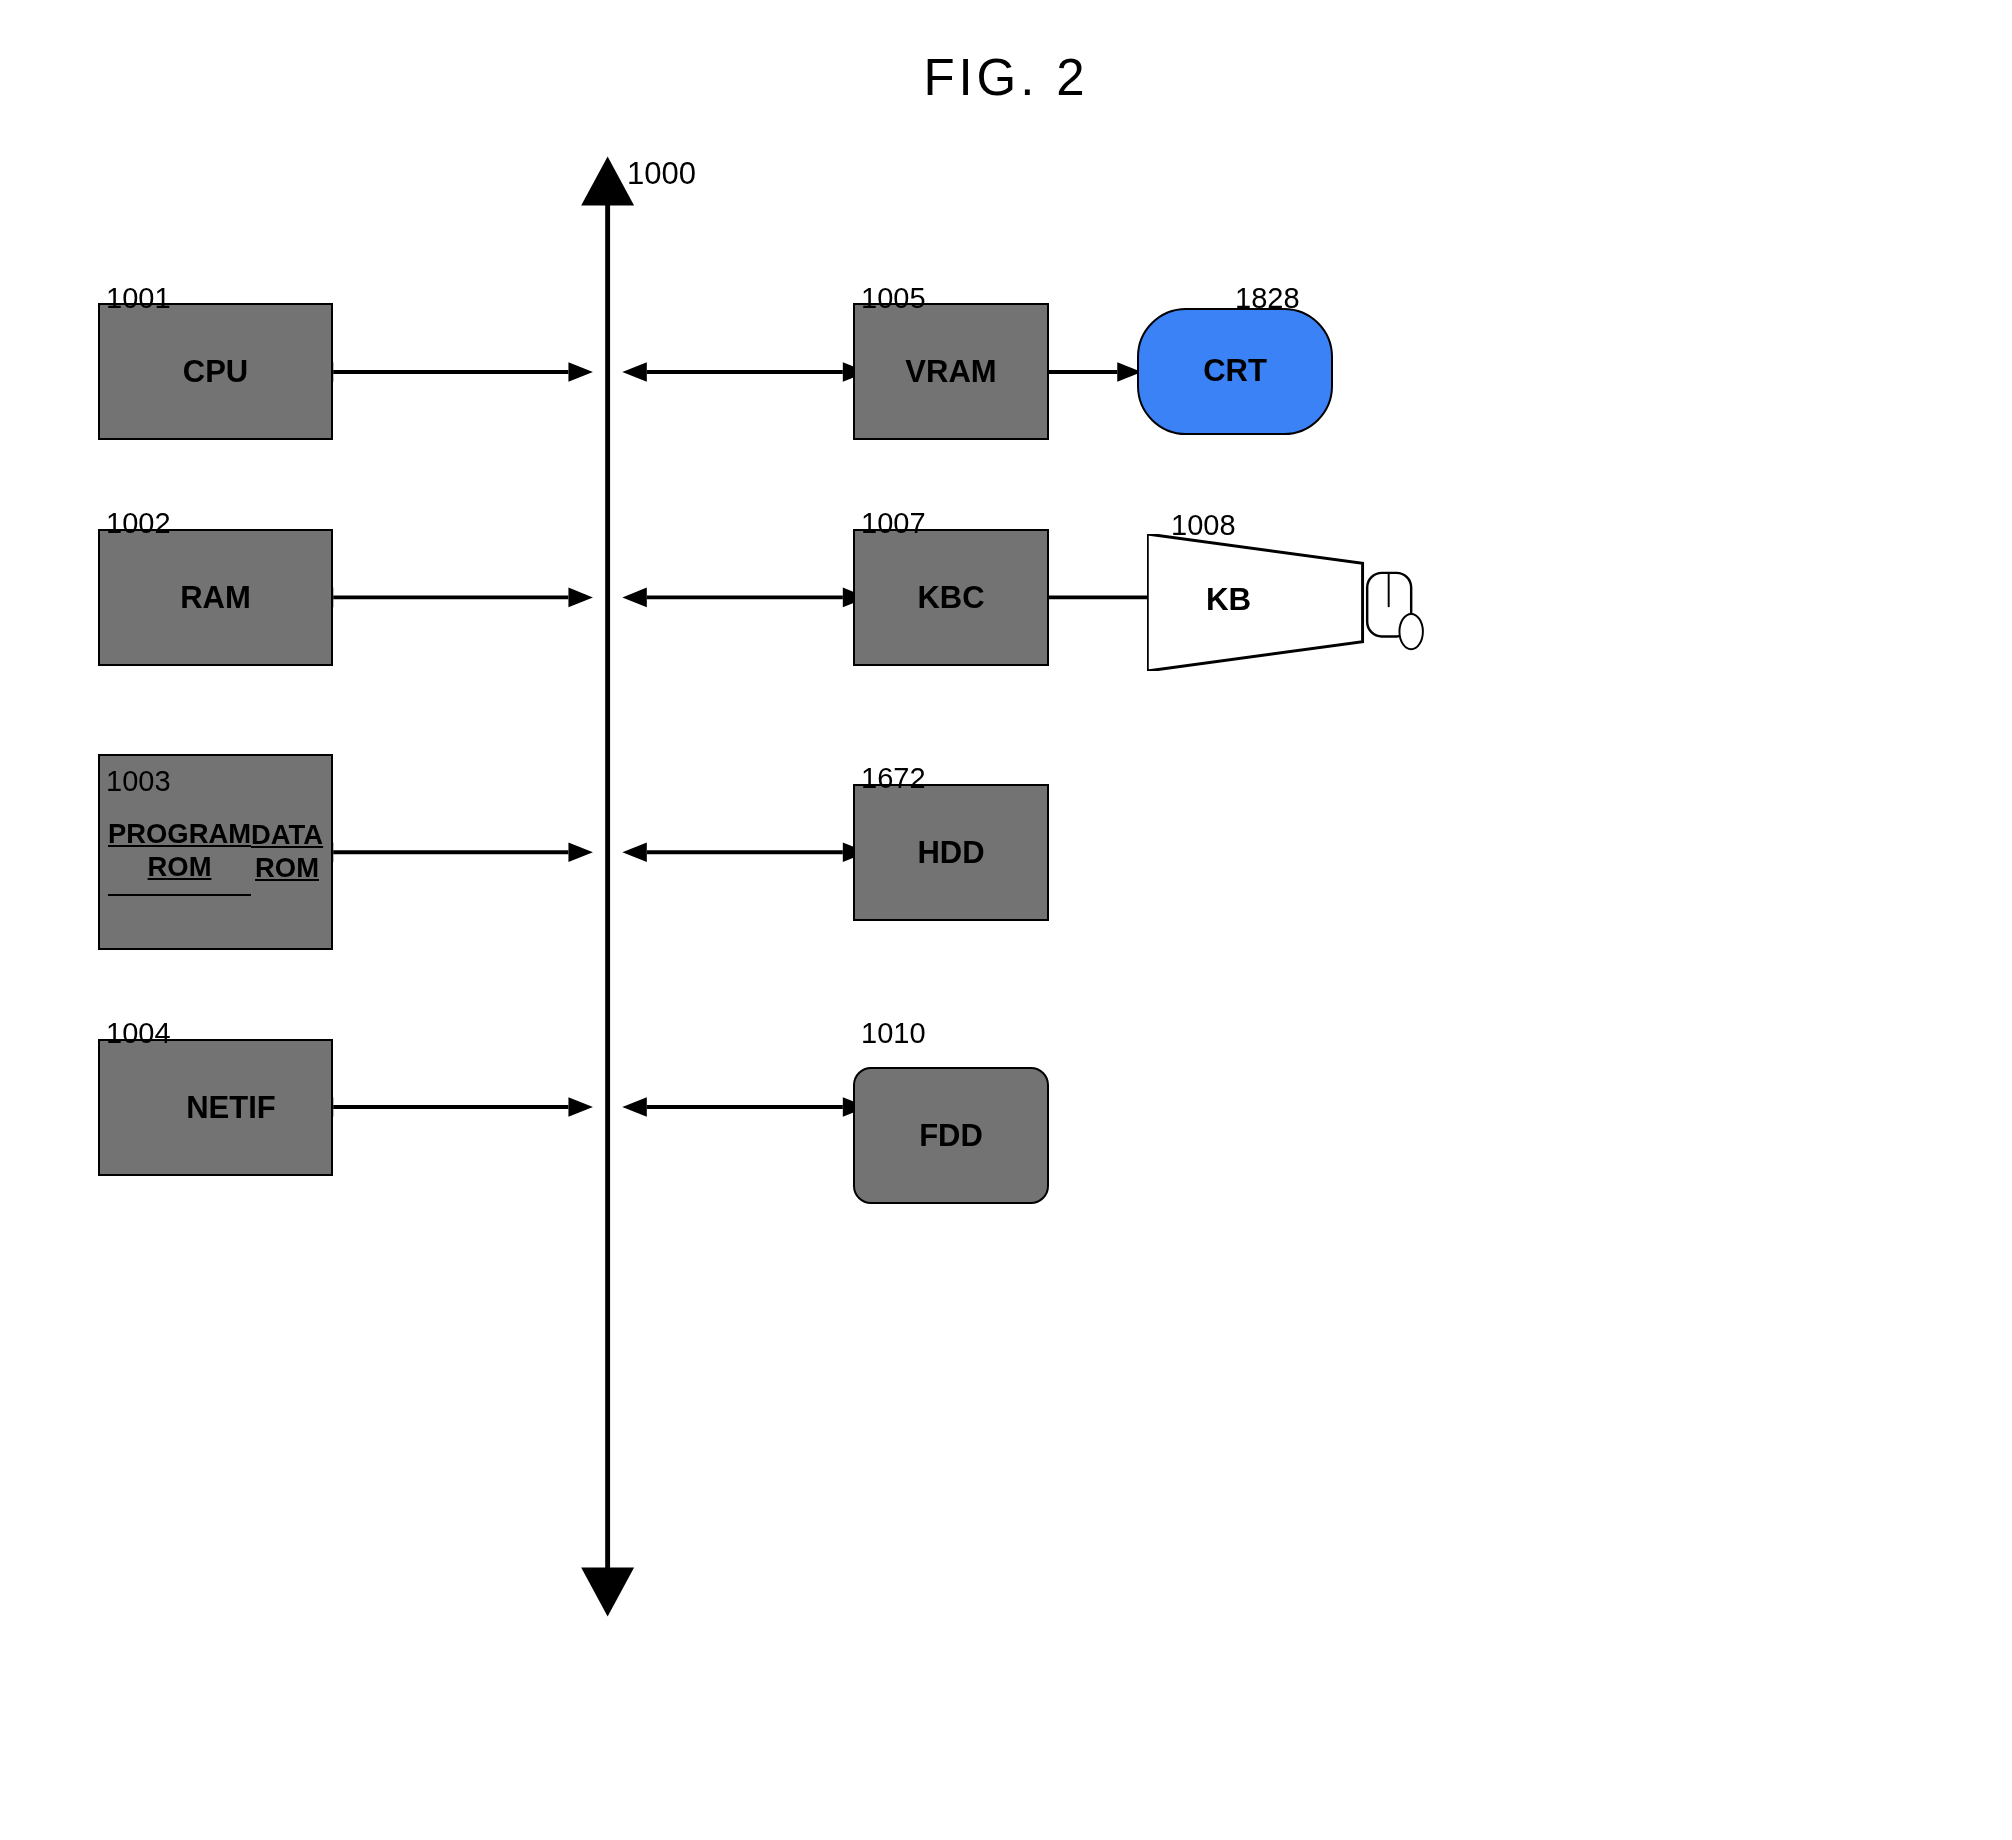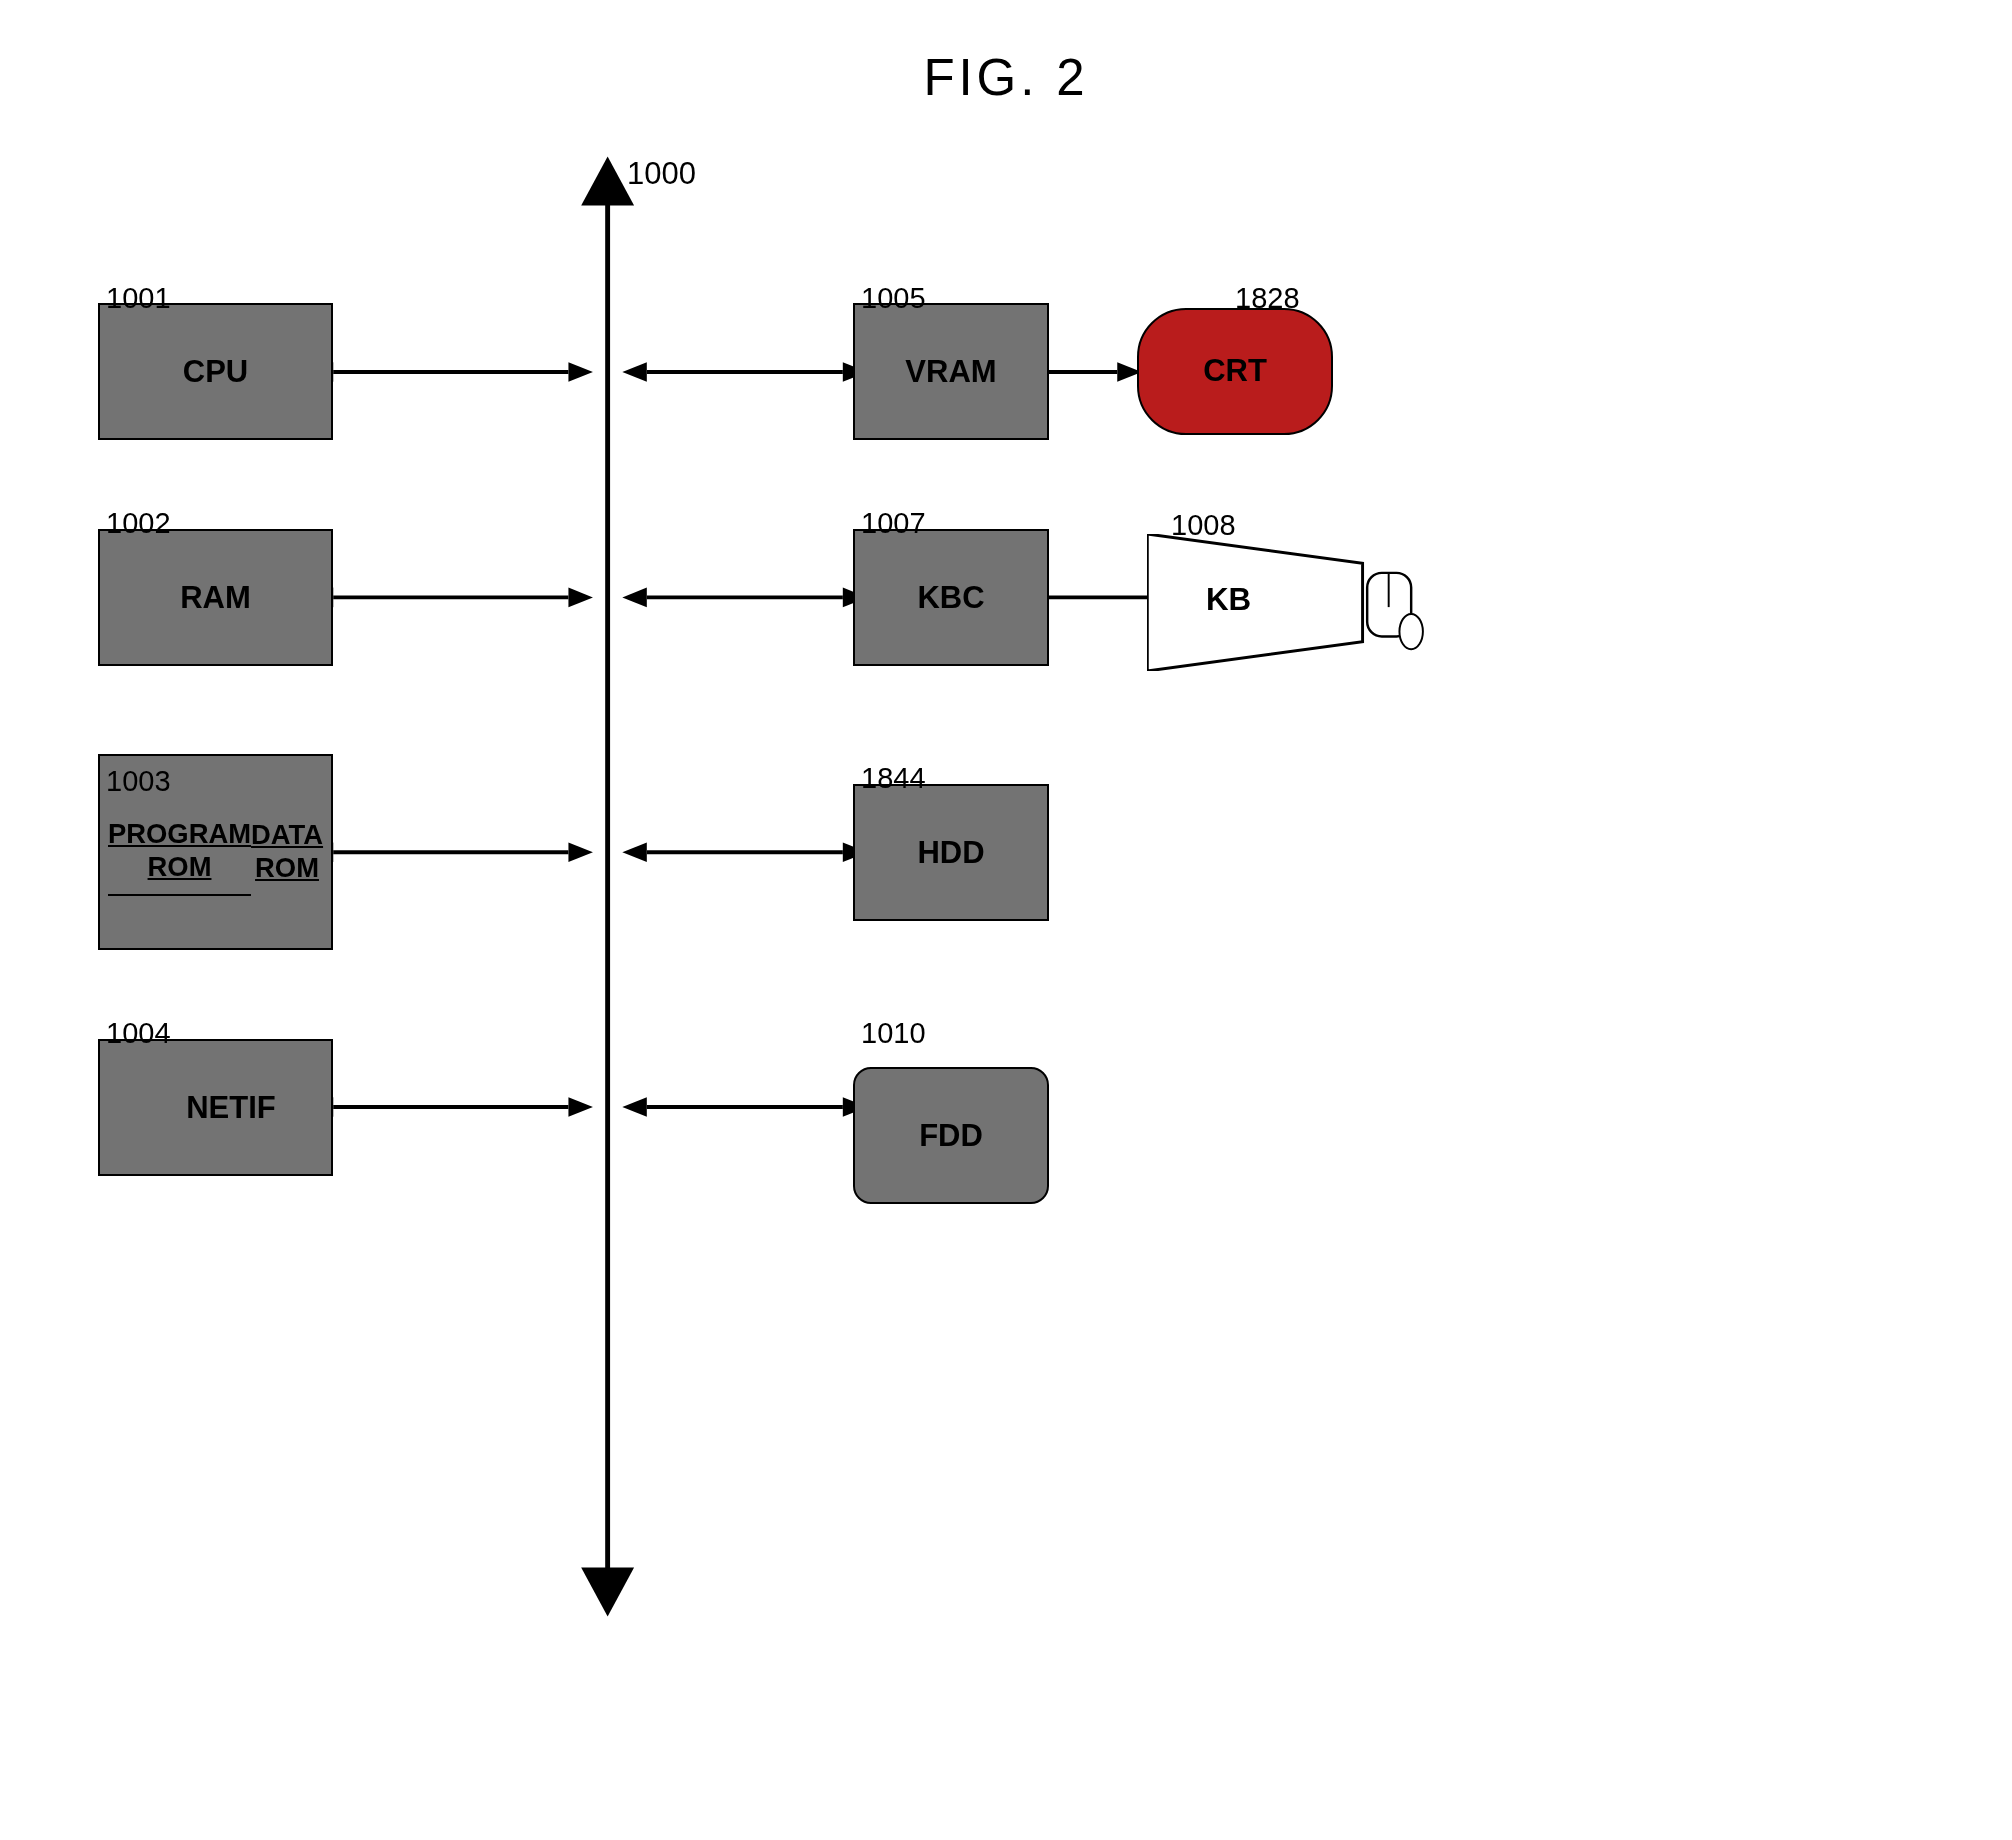--- a/index.html
+++ b/index.html
@@ -44,21 +44,21 @@
     
     .oval {
       position: absolute;
       border: 2.9px solid #000;
       border-radius: 49px;
       display: flex;
       align-items: center;
       justify-content: center;
       font-size: 31px;
       font-weight: bold;
-      background: #b91c1c;
+      background: #3b82f6;
     }
 
     
     .label {
       position: absolute;
       font-size: 29px;
       font-weight: normal;
     }
 
     
@@ -199,21 +199,21 @@
 
   <svg style="position:absolute; left:1362px; top:441px;" width="69" height="88" viewBox="0 0 70 90">
     <rect x="5" y="5" width="45" height="65" rx="15" ry="15" fill="#fff" stroke="#000" stroke-width="2.5"></rect>
     <line x1="27" y1="5" x2="27" y2="40" stroke="#000" stroke-width="2"></line>
     <ellipse cx="50" cy="65" rx="12" ry="18" fill="#fff" stroke="#000" stroke-width="2"></ellipse>
   </svg>
 
   <div class="box" style="left:853px; top:657px; width:196px; height:137px;">
     <span>HDD</span>
   </div>
-  <div class="label" style="left:861px; top:635px;">1844</div>
+  <div class="label" style="left:861px; top:635px;">1672</div>
 
   <div class="box" style="left:853px; top:940px; width:196px; height:137px;border-radius:18px;">
     <span>FDD</span>
   </div>
   <div class="label" style="left:861px; top:890px;">1010</div>
 
 </div>
 
 
 </body></html>

